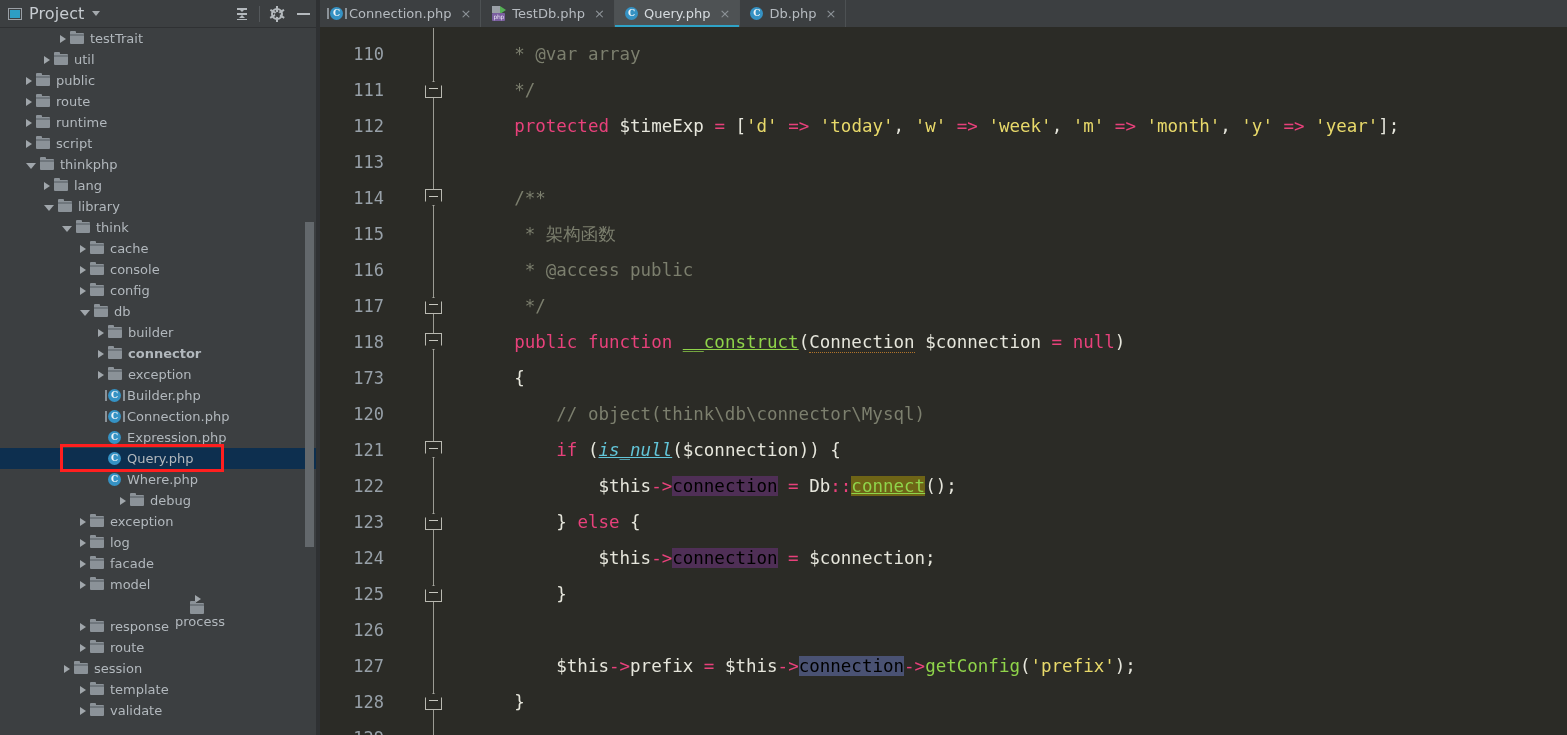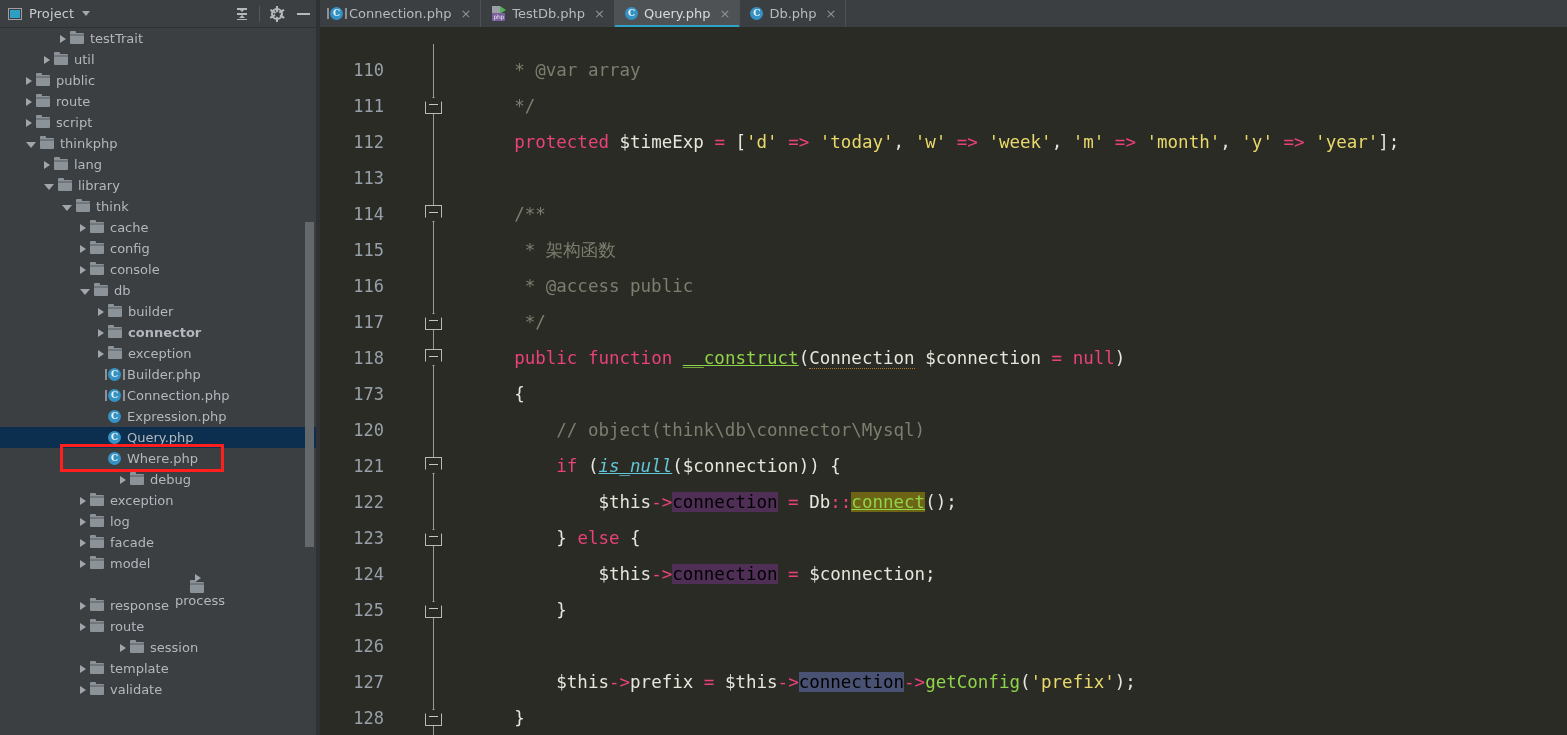--- a/index.html
+++ b/index.html
@@ -32,21 +32,21 @@
     width: 14px; height: 12px;
     border: 1px solid #9aa0a6;
     background: #3c3f41;
     position: relative; margin-right: 7px;
   }
   .proj-icon::after {
     content:""; position:absolute; left:1px; top:1px; right:1px; bottom:1px;
     background:#2e9ec4;
   }
   #sidebar-title {
-    color: #c7ccd1; font-size: 13px; letter-spacing: .1px;
+    color: #c7ccd1; font-size: 16px; letter-spacing: .1px;
     font-family: "DejaVu Sans", sans-serif;
   }
   .caret-down {
     width: 0; height: 0; margin-left: 8px;
     border-left: 4.5px solid transparent;
     border-right: 4.5px solid transparent;
     border-top: 5px solid #a4a9ad;
   }
   #hdr-tools {
     position: absolute; right: 4px; top: 0; height: 28px;
@@ -192,21 +192,21 @@
   }
   .icon-php-run .play {
     position:absolute; right:0; top:0; width:0;height:0;
     border-top:4px solid transparent; border-bottom:4px solid transparent;
     border-left:6px solid #55b055;
   }
 
   
   #code {
     position:absolute; top:28px; left:0; right:0; bottom:0;
-    background:#2b2b26; overflow:hidden;margin-top:16px;
+    background:#2b2b26; overflow:hidden;
   }
   .cline {
     position:relative; height:36px; line-height:36px; white-space:pre;
     font-family:"DejaVu Sans Mono", monospace; font-size:17.5px;
   }
   .lnum {
     position:absolute; left:0; width:64px; text-align:right;
     color:#97a0a8; font-family:"DejaVu Sans Mono", monospace; font-size:17px;
   }
   .ctext { position:absolute; left:152px; }
@@ -300,20 +300,25 @@
           <span class="rlabel">public</span>
         </div>
         <div class="row" style="padding-left: 26px;">
           <span class="arrow"></span>
           <span class="folder"></span>
           <span class="rlabel">route</span>
         </div>
         <div class="row" style="padding-left: 26px;">
           <span class="arrow"></span>
           <span class="folder"></span>
+          <span class="rlabel">runtime</span>
+        </div>
+        <div class="row" style="padding-left: 26px;">
+          <span class="arrow"></span>
+          <span class="folder"></span>
           <span class="rlabel">script</span>
         </div>
         <div class="row" style="padding-left: 26px;">
           <span class="arrow open"></span>
           <span class="folder"></span>
           <span class="rlabel">thinkphp</span>
         </div>
         <div class="row" style="padding-left: 44px;">
           <span class="arrow"></span>
           <span class="folder"></span>
@@ -330,26 +335,26 @@
           <span class="rlabel">think</span>
         </div>
         <div class="row" style="padding-left: 80px;">
           <span class="arrow"></span>
           <span class="folder"></span>
           <span class="rlabel">cache</span>
         </div>
         <div class="row" style="padding-left: 80px;">
           <span class="arrow"></span>
           <span class="folder"></span>
+          <span class="rlabel">console</span>
+        </div>
+        <div class="row" style="padding-left: 80px;">
+          <span class="arrow"></span>
+          <span class="folder"></span>
           <span class="rlabel">config</span>
-        </div>
-        <div class="row" style="padding-left: 80px;">
-          <span class="arrow"></span>
-          <span class="folder"></span>
-          <span class="rlabel">console</span>
         </div>
         <div class="row" style="padding-left: 80px;">
           <span class="arrow open"></span>
           <span class="folder"></span>
           <span class="rlabel">db</span>
         </div>
         <div class="row" style="padding-left: 98px;">
           <span class="arrow"></span>
           <span class="folder"></span>
           <span class="rlabel">builder</span>
@@ -422,21 +427,21 @@
         <div class="row" style="padding-left: 80px;">
           <span class="arrow"></span>
           <span class="folder"></span>
           <span class="rlabel">response</span>
         </div>
         <div class="row" style="padding-left: 80px;">
           <span class="arrow"></span>
           <span class="folder"></span>
           <span class="rlabel">route</span>
         </div>
-        <div class="row" style="padding-left: 120px;">
+        <div class="row" style="padding-left: 64px;">
           <span class="arrow"></span>
           <span class="folder"></span>
           <span class="rlabel">session</span>
         </div>
         <div class="row" style="padding-left: 80px;">
           <span class="arrow"></span>
           <span class="folder"></span>
           <span class="rlabel">template</span>
         </div>
         <div class="row" style="padding-left: 80px;">

